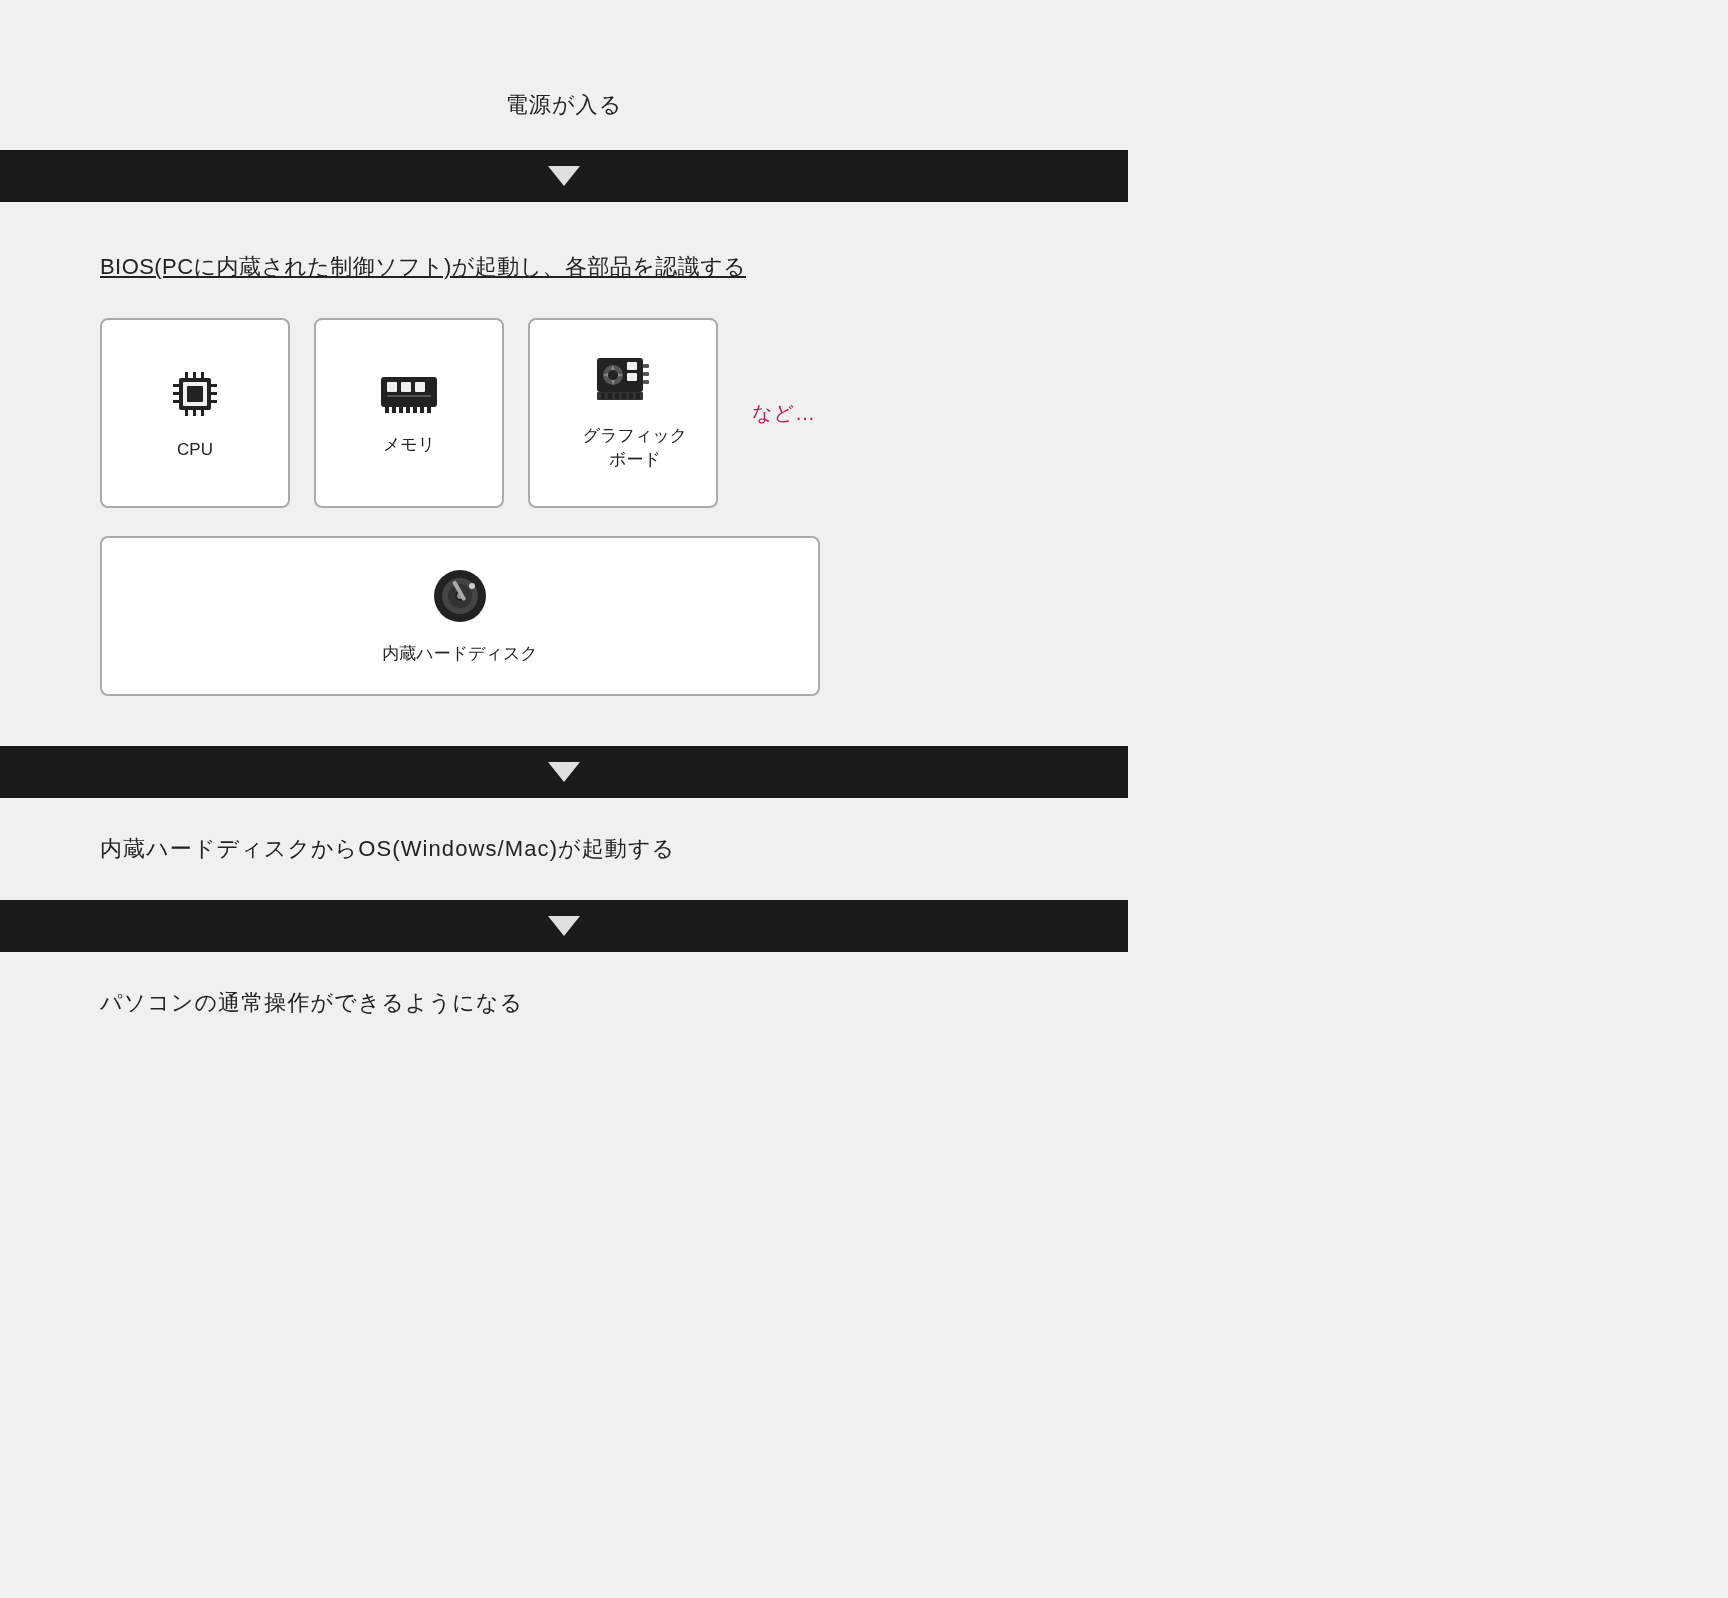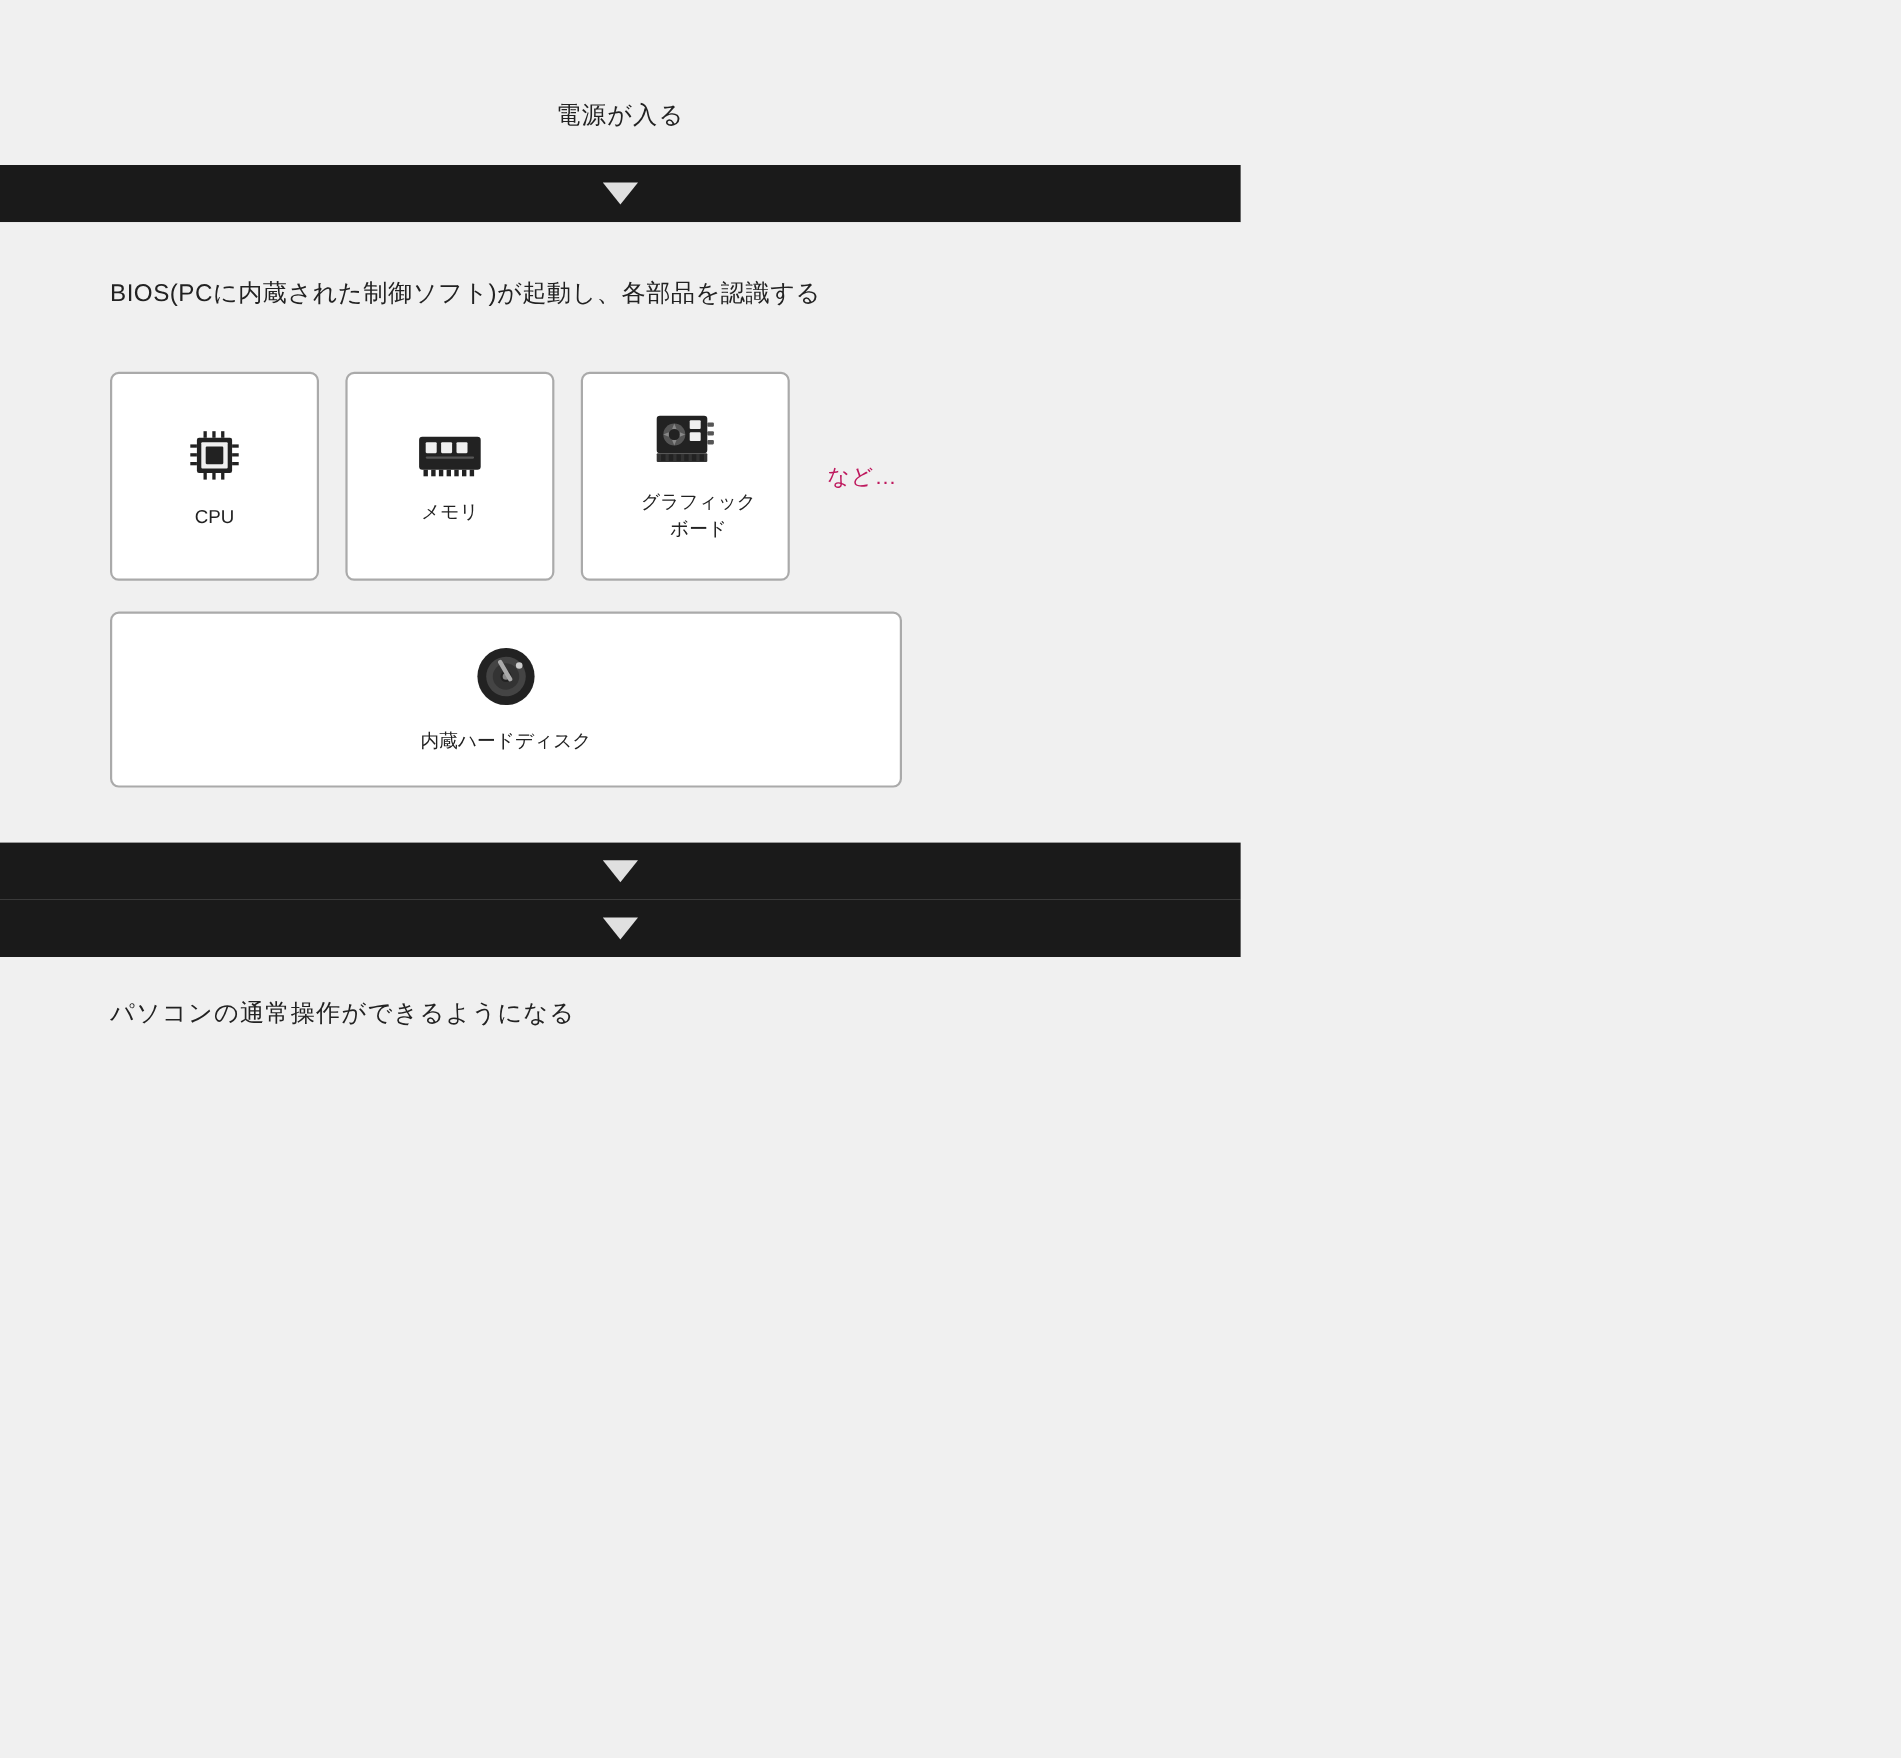--- a/index.html
+++ b/index.html
@@ -60,22 +60,23 @@
       background: #f0f0f0;
       padding: 50px 100px 50px 100px;
       display: flex;
       flex-direction: column;
       align-items: flex-start;
     }
 
     .bios-title {
       font-size: 22px;
       color: #222;
-      margin-bottom: 56px;
+      margin-bottom: 36px;
       letter-spacing: 0.02em;
+      text-decoration: underline;
     }
 
     .components-row {
       display: flex;
       flex-direction: row;
       align-items: center;
       gap: 24px;
       margin-bottom: 28px;
     }
 
@@ -281,20 +282,23 @@
       </div>
       <div class="label">内蔵ハードディスク</div>
     </div>
 
   </div>
 
   <div class="arrow-bar">
     <div class="arrow-down"></div>
   </div>
 
+  <div class="step-row">
+    <div class="step-label">内蔵ハードディスクからOS(Windows/Mac)が起動する</div>
+  </div>
 
   <div class="arrow-bar">
     <div class="arrow-down"></div>
   </div>
 
   <div class="step-row">
     <div class="step-label">パソコンの通常操作ができるようになる</div>
   </div>
 
 </div>

